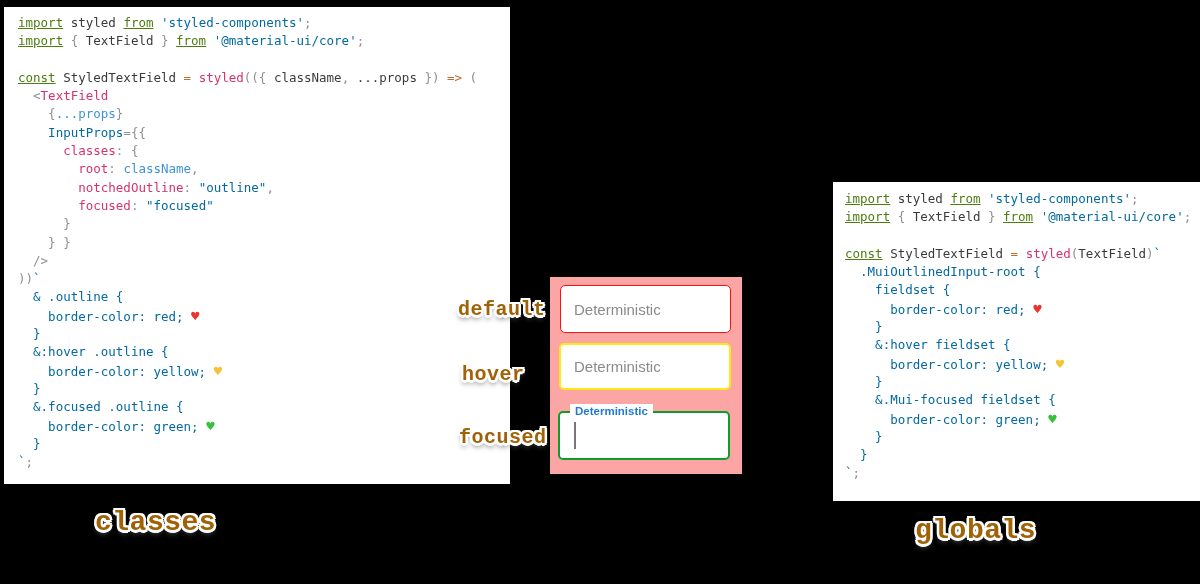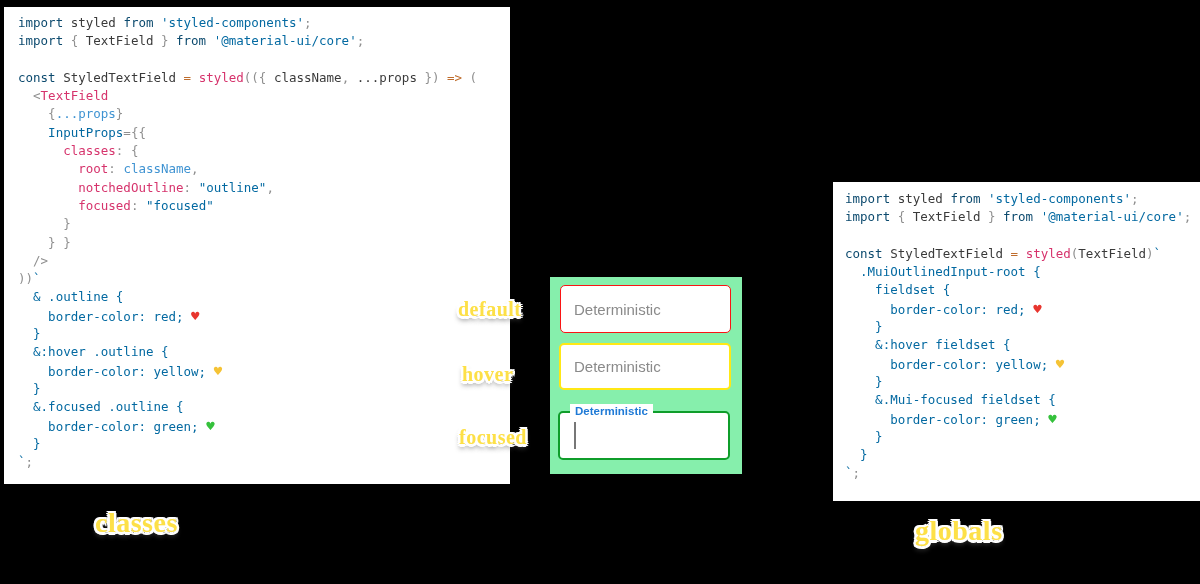--- a/index.html
+++ b/index.html
@@ -11,35 +11,35 @@
   
   .code-panel{
     position:absolute;background:#ffffff;
     font-family:"DejaVu Sans Mono","Liberation Mono",monospace;
     font-size:12.5px;line-height:18.3px;
     white-space:pre;overflow:hidden;
   }
   #panel-classes{left:4px;top:7px;width:492px;height:470px;padding:7px 0 0 14px;}
   #panel-globals{left:833px;top:182px;width:364px;height:311px;padding:8px 0 0 12px;}
   .line{height:18.3px;}
-  .tok-k{color:#0c4a6e;}          
+  .tok-k{color:#4d7c0f;text-decoration:underline;}          
   .tok-p{color:#3a3a3a;}          
   .tok-u{color:#8f8f8f;}          
   .tok-m{color:#d6336c;}          
   .tok-g{color:#0369a1;}          
   .tok-b{color:#3f93d2;}          
   .tok-o{color:#bf6d2d;}          
   .tok-hR{color:#e8352e;font-size:14px;}
   .tok-hY{color:#f5c335;font-size:14px;}
   .tok-hG{color:#35c13c;font-size:14px;}
 
   
   #demo-card{
     position:absolute;left:550px;top:277px;width:192px;height:197px;
-    background:#86efac;
+    background:#fca5a5;
   }
   .mui-input{
     position:absolute;box-sizing:border-box;background:#fff;
     border-radius:5px;outline:none;
     font-family:"Liberation Sans",sans-serif;font-size:15px;color:#444;
     padding:0 0 0 13px;
   }
   .mui-input::placeholder{color:#8a8a8a;opacity:1;}
   #field-default{left:10px;top:8px;width:171px;height:48px;border:1.5px solid #fa1414;}
   #field-hover{left:9px;top:66px;width:172px;height:47px;border:2px solid #ffe815;}
@@ -51,22 +51,22 @@
     position:absolute;top:-9px;left:10px;background:#fff;padding:0 5px;
     font-size:11.5px;font-weight:bold;color:#1f7ad6;line-height:14px;
     white-space:nowrap;
   }
   .caret{
     position:absolute;left:14px;top:9px;width:2px;height:27px;background:#777;
   }
 
   
   .state-label,.caption-label{
-    position:absolute;color:#fde047;font-weight:bold;
-    font-family:Liberation Serif, serif;letter-spacing:.5px;
+    position:absolute;color:#a16207;font-weight:bold;
+    font-family:Liberation Mono, monospace;letter-spacing:.5px;
     text-shadow:
       -2px -2px 0 #fff, 2px -2px 0 #fff, -2px 2px 0 #fff, 2px 2px 0 #fff,
       -2.5px 0 0 #fff, 2.5px 0 0 #fff, 0 -2.5px 0 #fff, 0 2.5px 0 #fff,
       0 4px 5px rgba(90,90,90,.9);
   }
   .state-label{font-size:20px;}
   #label-default{left:458px;top:298px;}
   #label-hover{left:462px;top:363px;text-align:right;}
   #label-focused{left:459px;top:426px;}
   .caption-label{font-size:28px;}

